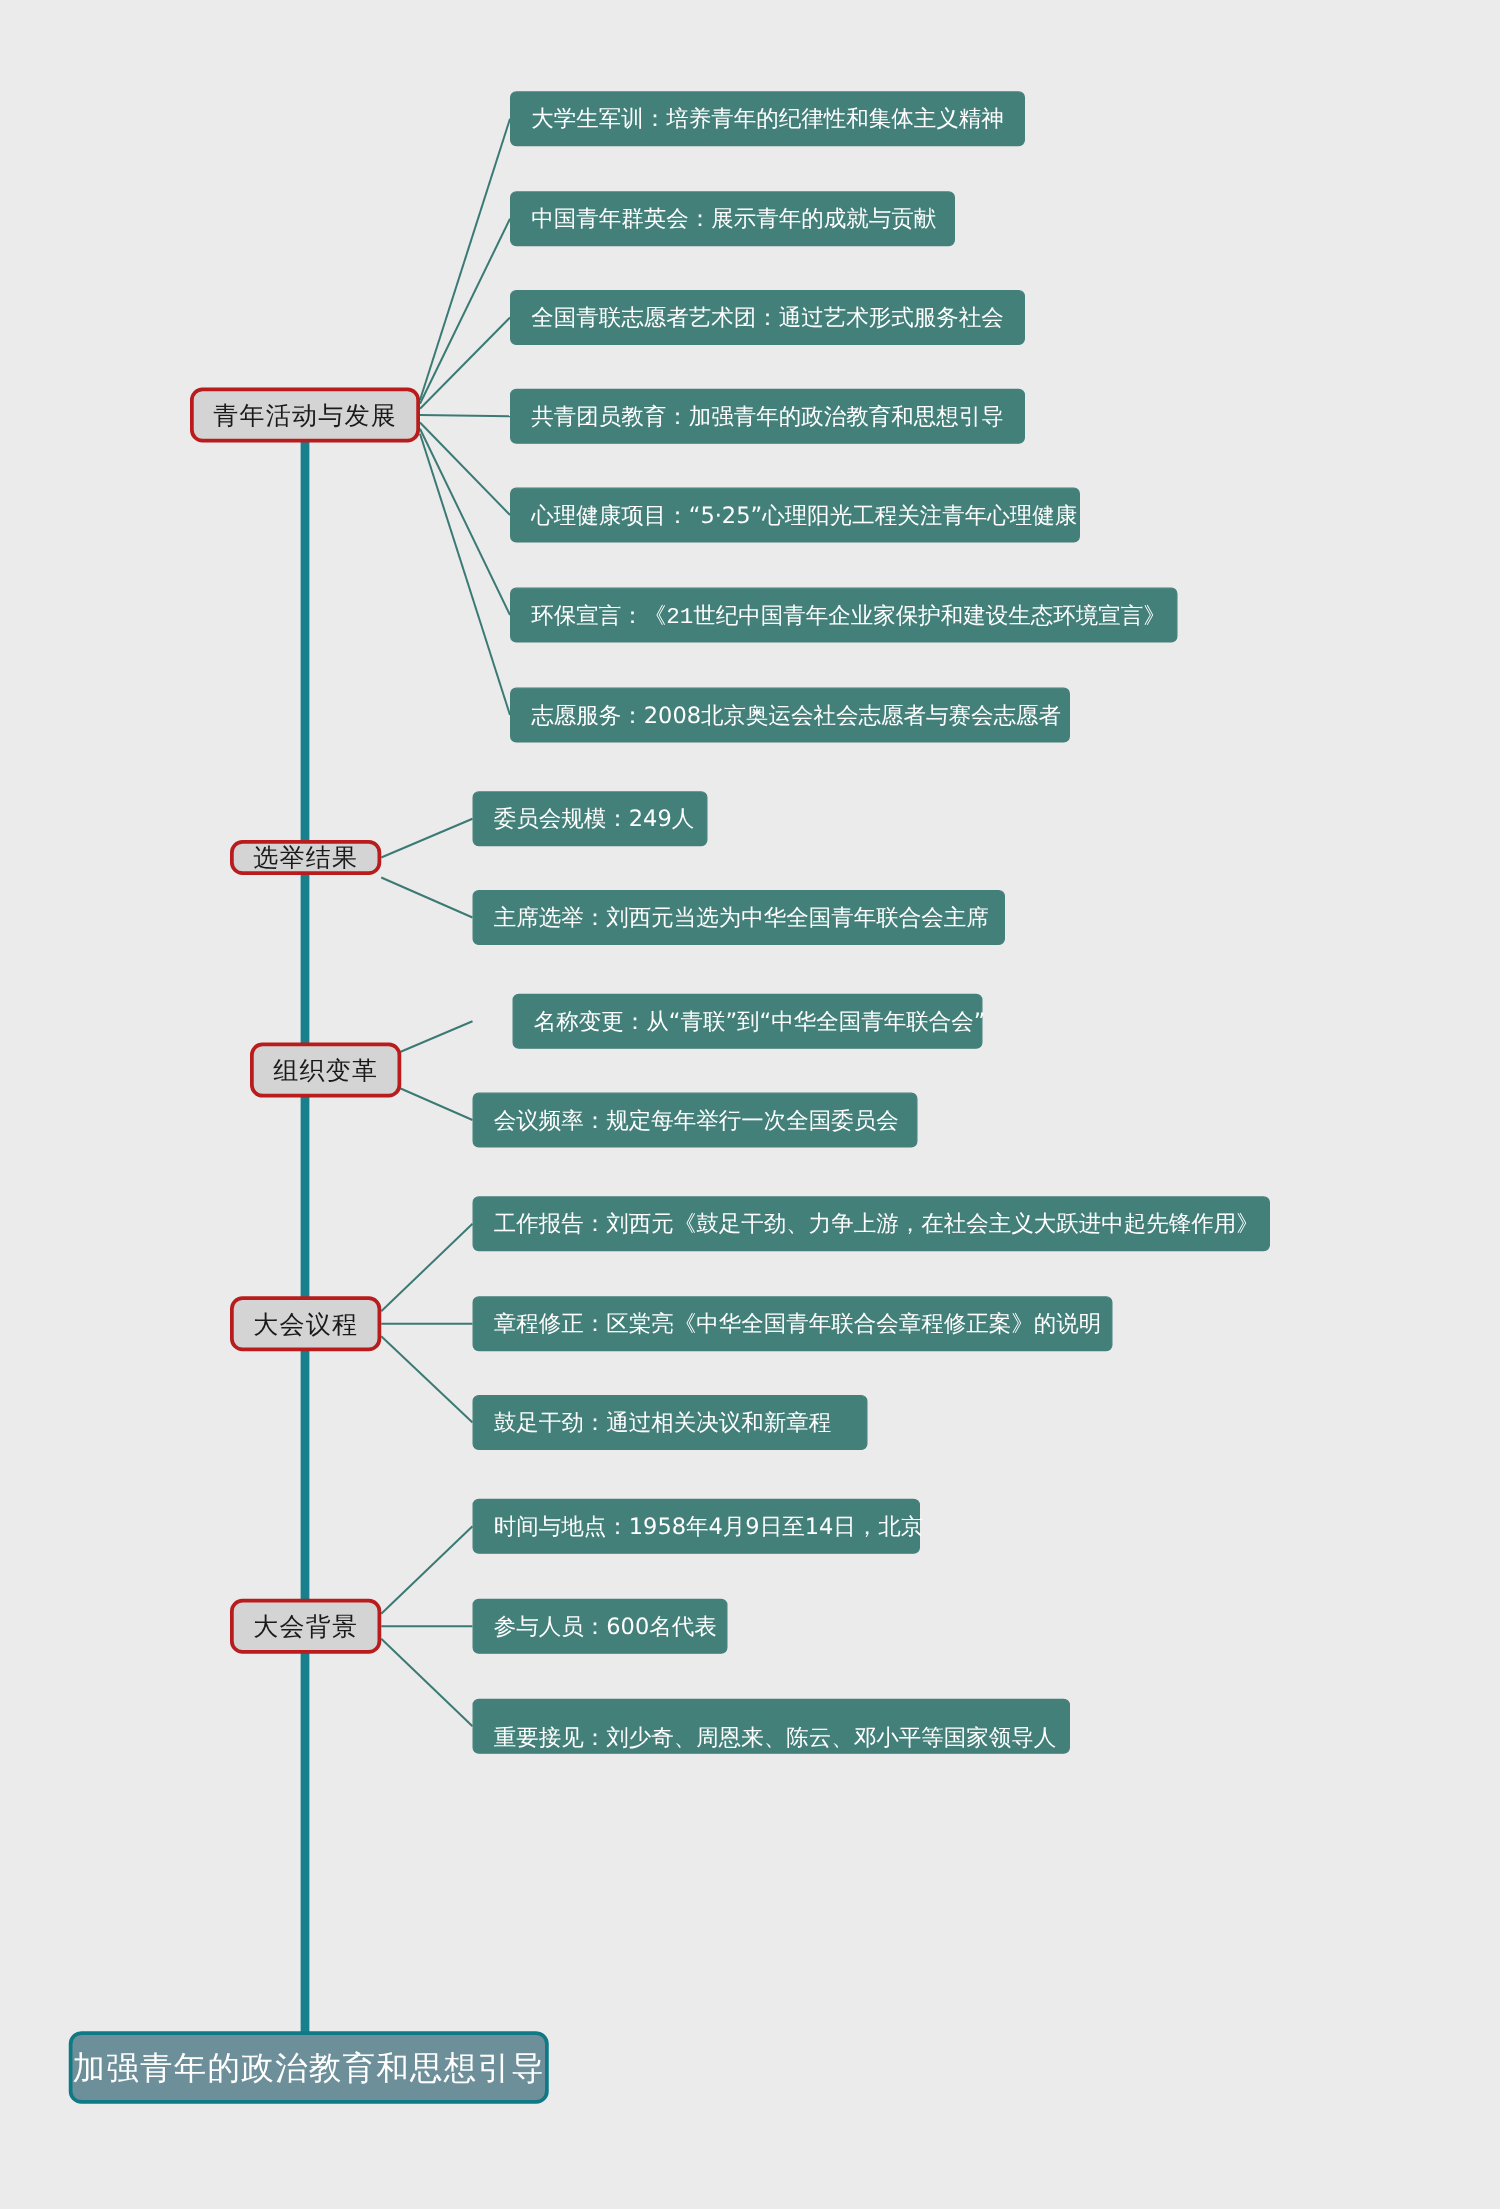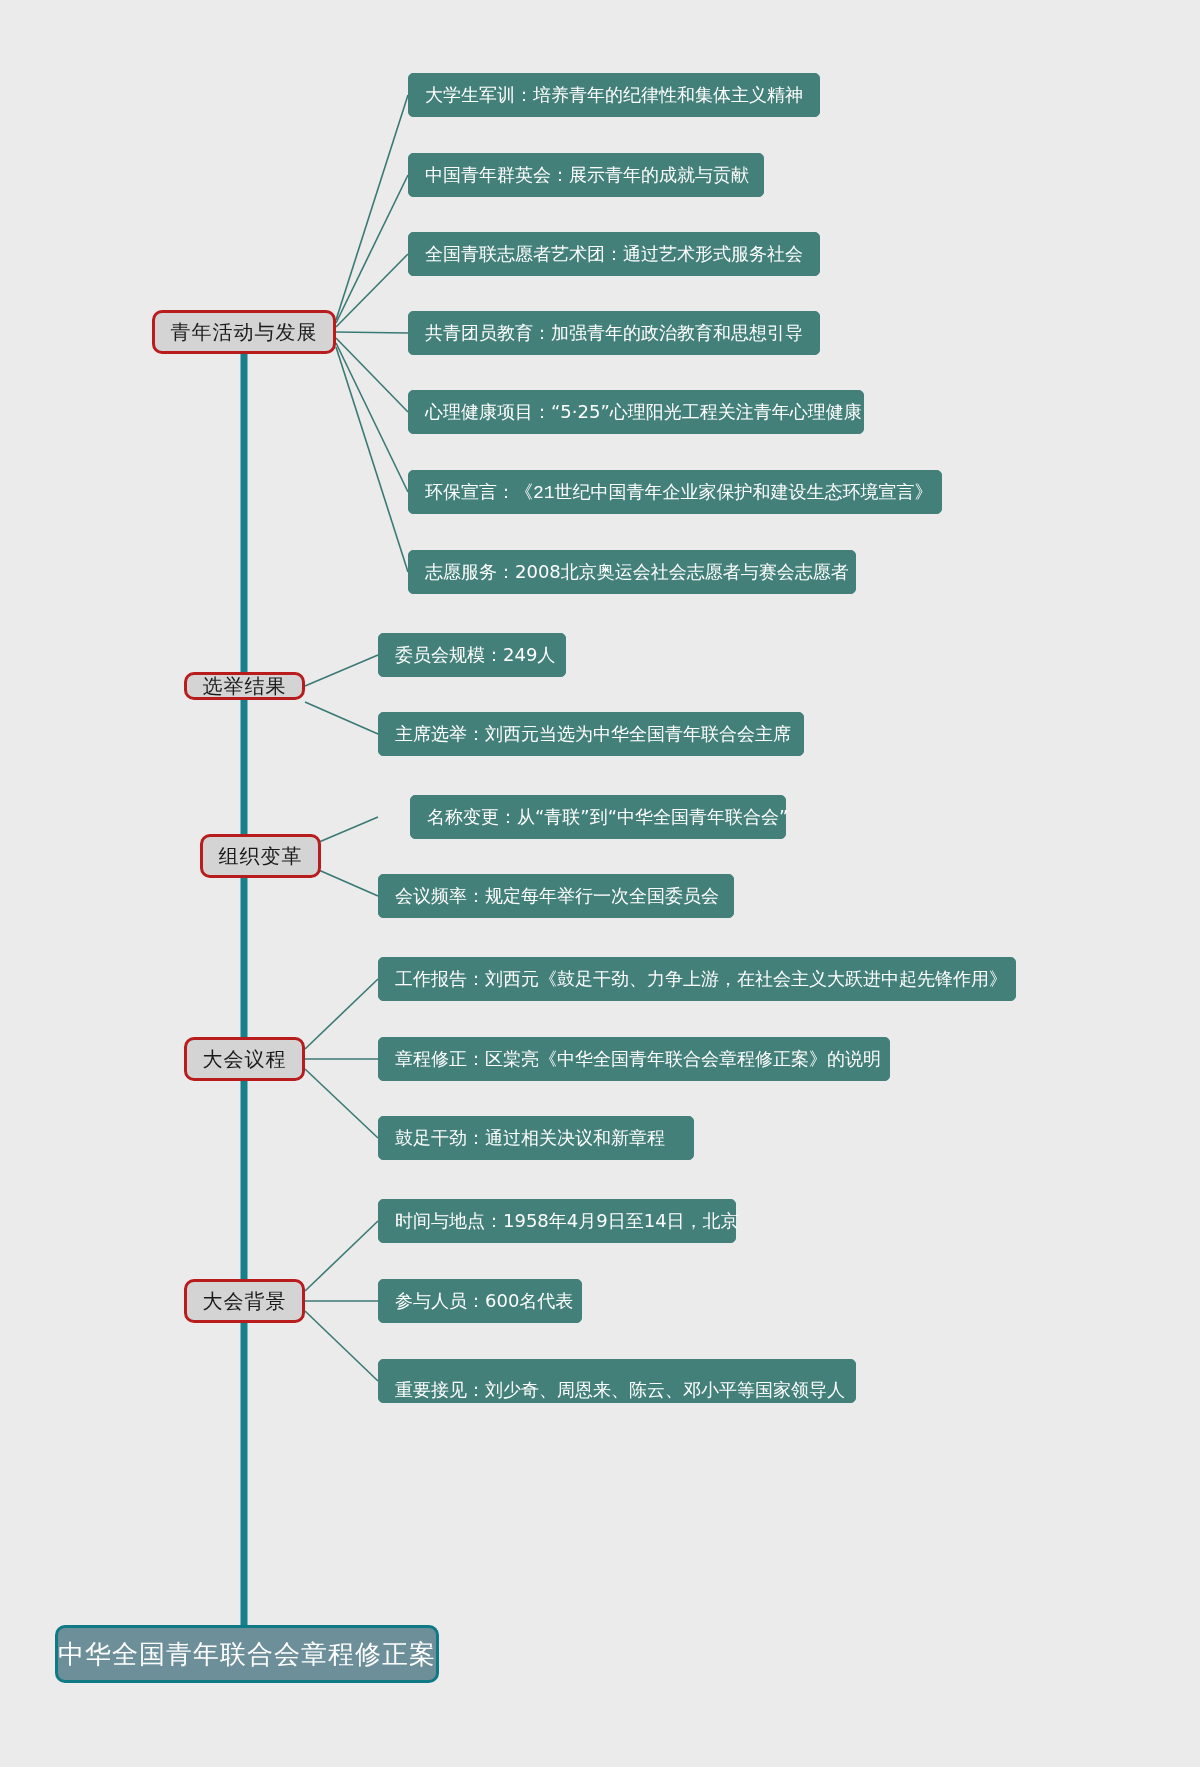--- a/index.html
+++ b/index.html
@@ -173,16 +173,16 @@
     <span class="node-label">时间与地点：1958年4月9日至14日，北京</span>
   </div>
   <div class="node leaf" style="left:378px; top:1279px; width:204px; height:44px;">
     <span class="node-label">参与人员：600名代表</span>
   </div>
   <div class="node leaf" style="left:378px; top:1359px; width:478px; height:44px;align-items:flex-end;">
     <span class="node-label">重要接见：刘少奇、周恩来、陈云、邓小平等国家领导人</span>
   </div>
 
   <div class="node root" style="left:55px; top:1625px; width:384px; height:58px;">
-    <span class="node-label">中华全国青年联合会章程修正案</span>
+    <span class="node-label">加强青年的政治教育和思想引导</span>
   </div>
 
 </div>
 
 </body></html>

